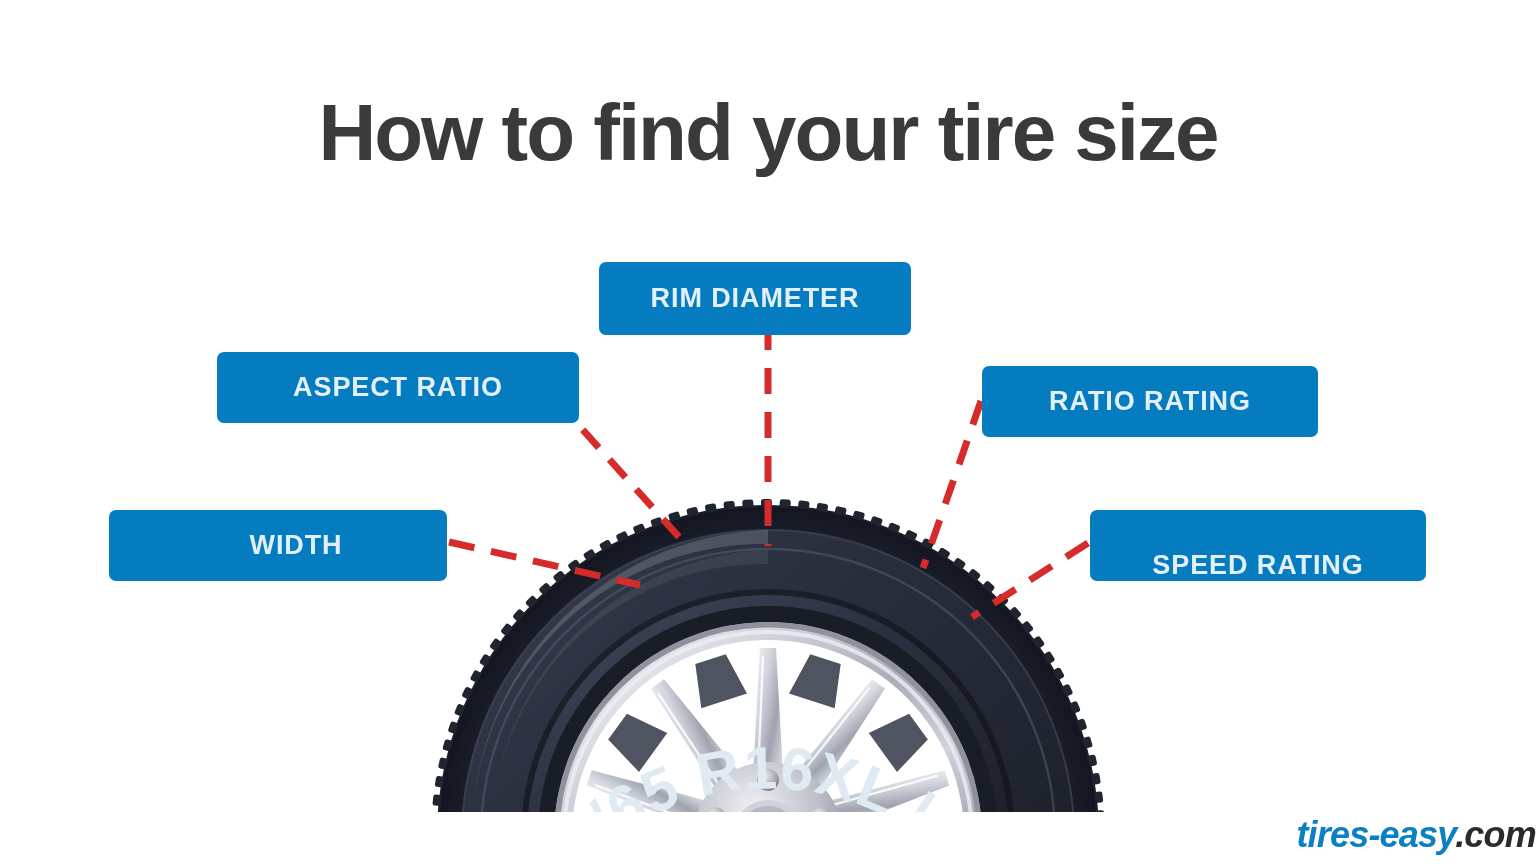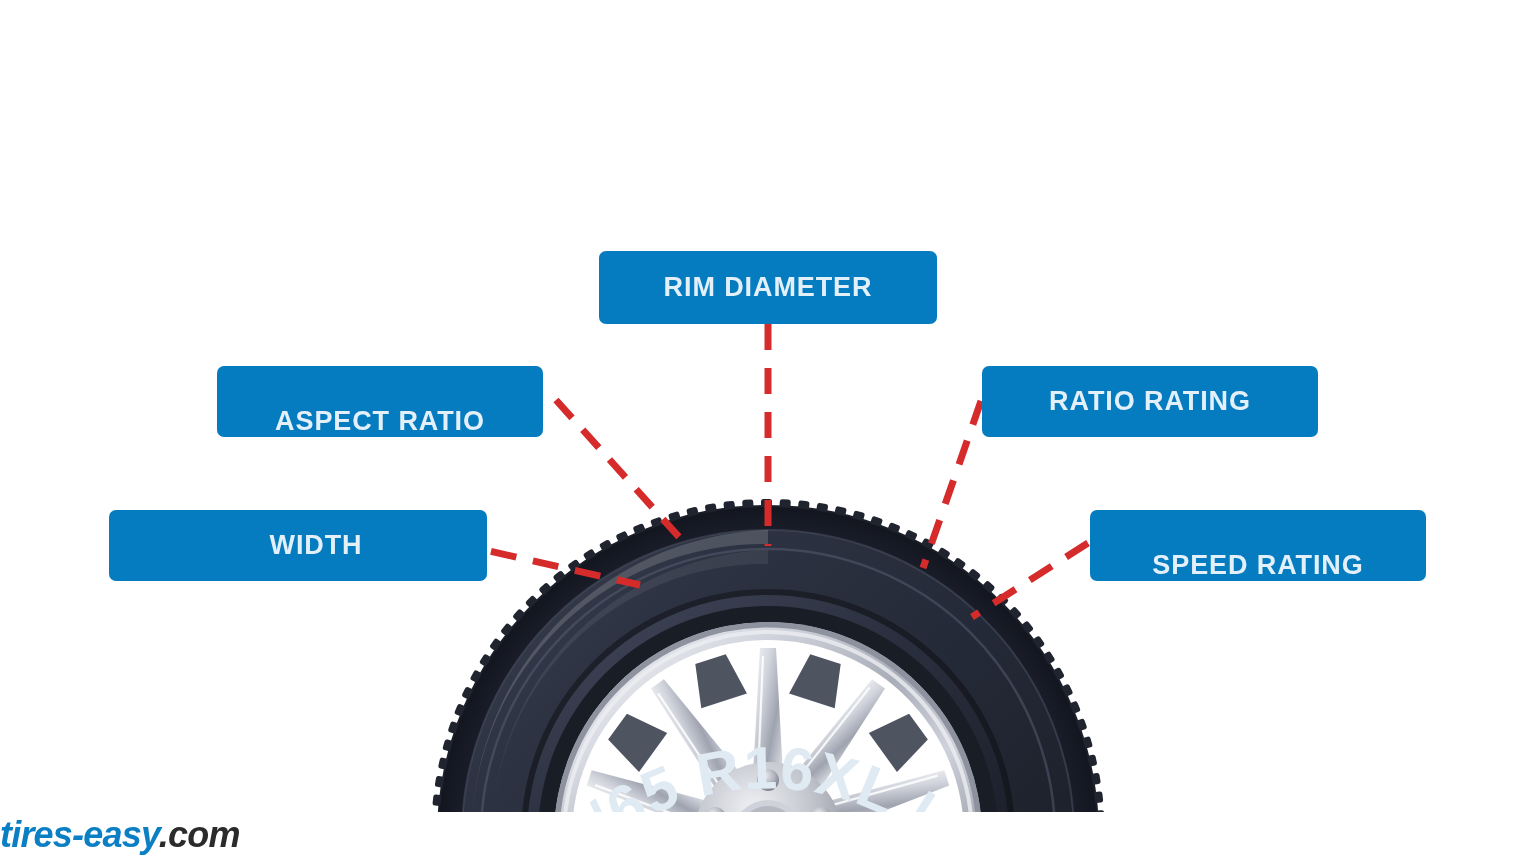--- a/index.html
+++ b/index.html
@@ -49,35 +49,35 @@
     font-size:27px;
     letter-spacing:0.9px;
     display:flex;
     align-items:center;
     justify-content:center;
     text-align:center;
     box-shadow:0 0 0 0 rgba(0,0,0,0);
     z-index:6;
   }
 
-  #lbl-rim     { left:599px; top:251px;  width:338px; height:73px; }
-  #lbl-aspect  { left:217px; top:366px;  width:326px; height:71px;align-items:flex-end; }
+  #lbl-rim     { left:599px; top:262px;  width:312px; height:73px; }
+  #lbl-aspect  { left:217px; top:352px;  width:362px; height:71px; }
   #lbl-load    { left:982px; top:366px;  width:336px; height:71px; }
-  #lbl-width   { left:109px; top:510px;  width:378px; height:71px;padding-left:36px; }
+  #lbl-width   { left:109px; top:510px;  width:338px; height:71px;padding-left:36px; }
   #lbl-speed   { left:1090px;top:510px;  width:336px; height:71px;align-items:flex-end; }
 
   
   .leaders { position:absolute; inset:0; z-index:5; pointer-events:none; }
 
   
   .footer-logo {
     position:absolute;
     left:0; right:0;
     bottom:8px;
-    text-align:left;
+    text-align:right;
     font-size:36px;
     line-height:42px;
     font-weight:bold;
     font-style:italic;
     letter-spacing:-0.8px;
     white-space:nowrap;
     margin-top:28px;
   }
   .footer-logo .brand { color:#0b7fc4; }
   .footer-logo .tld   { color:#2b2b2b; }
@@ -89,20 +89,21 @@
     font-size:60px;
     fill:#dfeaf2;
     letter-spacing:1px;
   }
 </style>
 </head>
 <body>
 
 <div id="stage">
 
+  <div class="page-title">How to find your tire size</div>
 
   <div class="tire-wrap">
     <svg class="tire-svg" viewBox="0 0 676 676" xmlns="http://www.w3.org/2000/svg">
       <defs>
 
         <radialGradient id="treadGrad" cx="50%" cy="50%" r="50%">
           <stop offset="0%" stop-color="#2a2f3e"></stop>
           <stop offset="72%" stop-color="#272c3b"></stop>
           <stop offset="88%" stop-color="#1e2230"></stop>
           <stop offset="100%" stop-color="#13161f"></stop>

